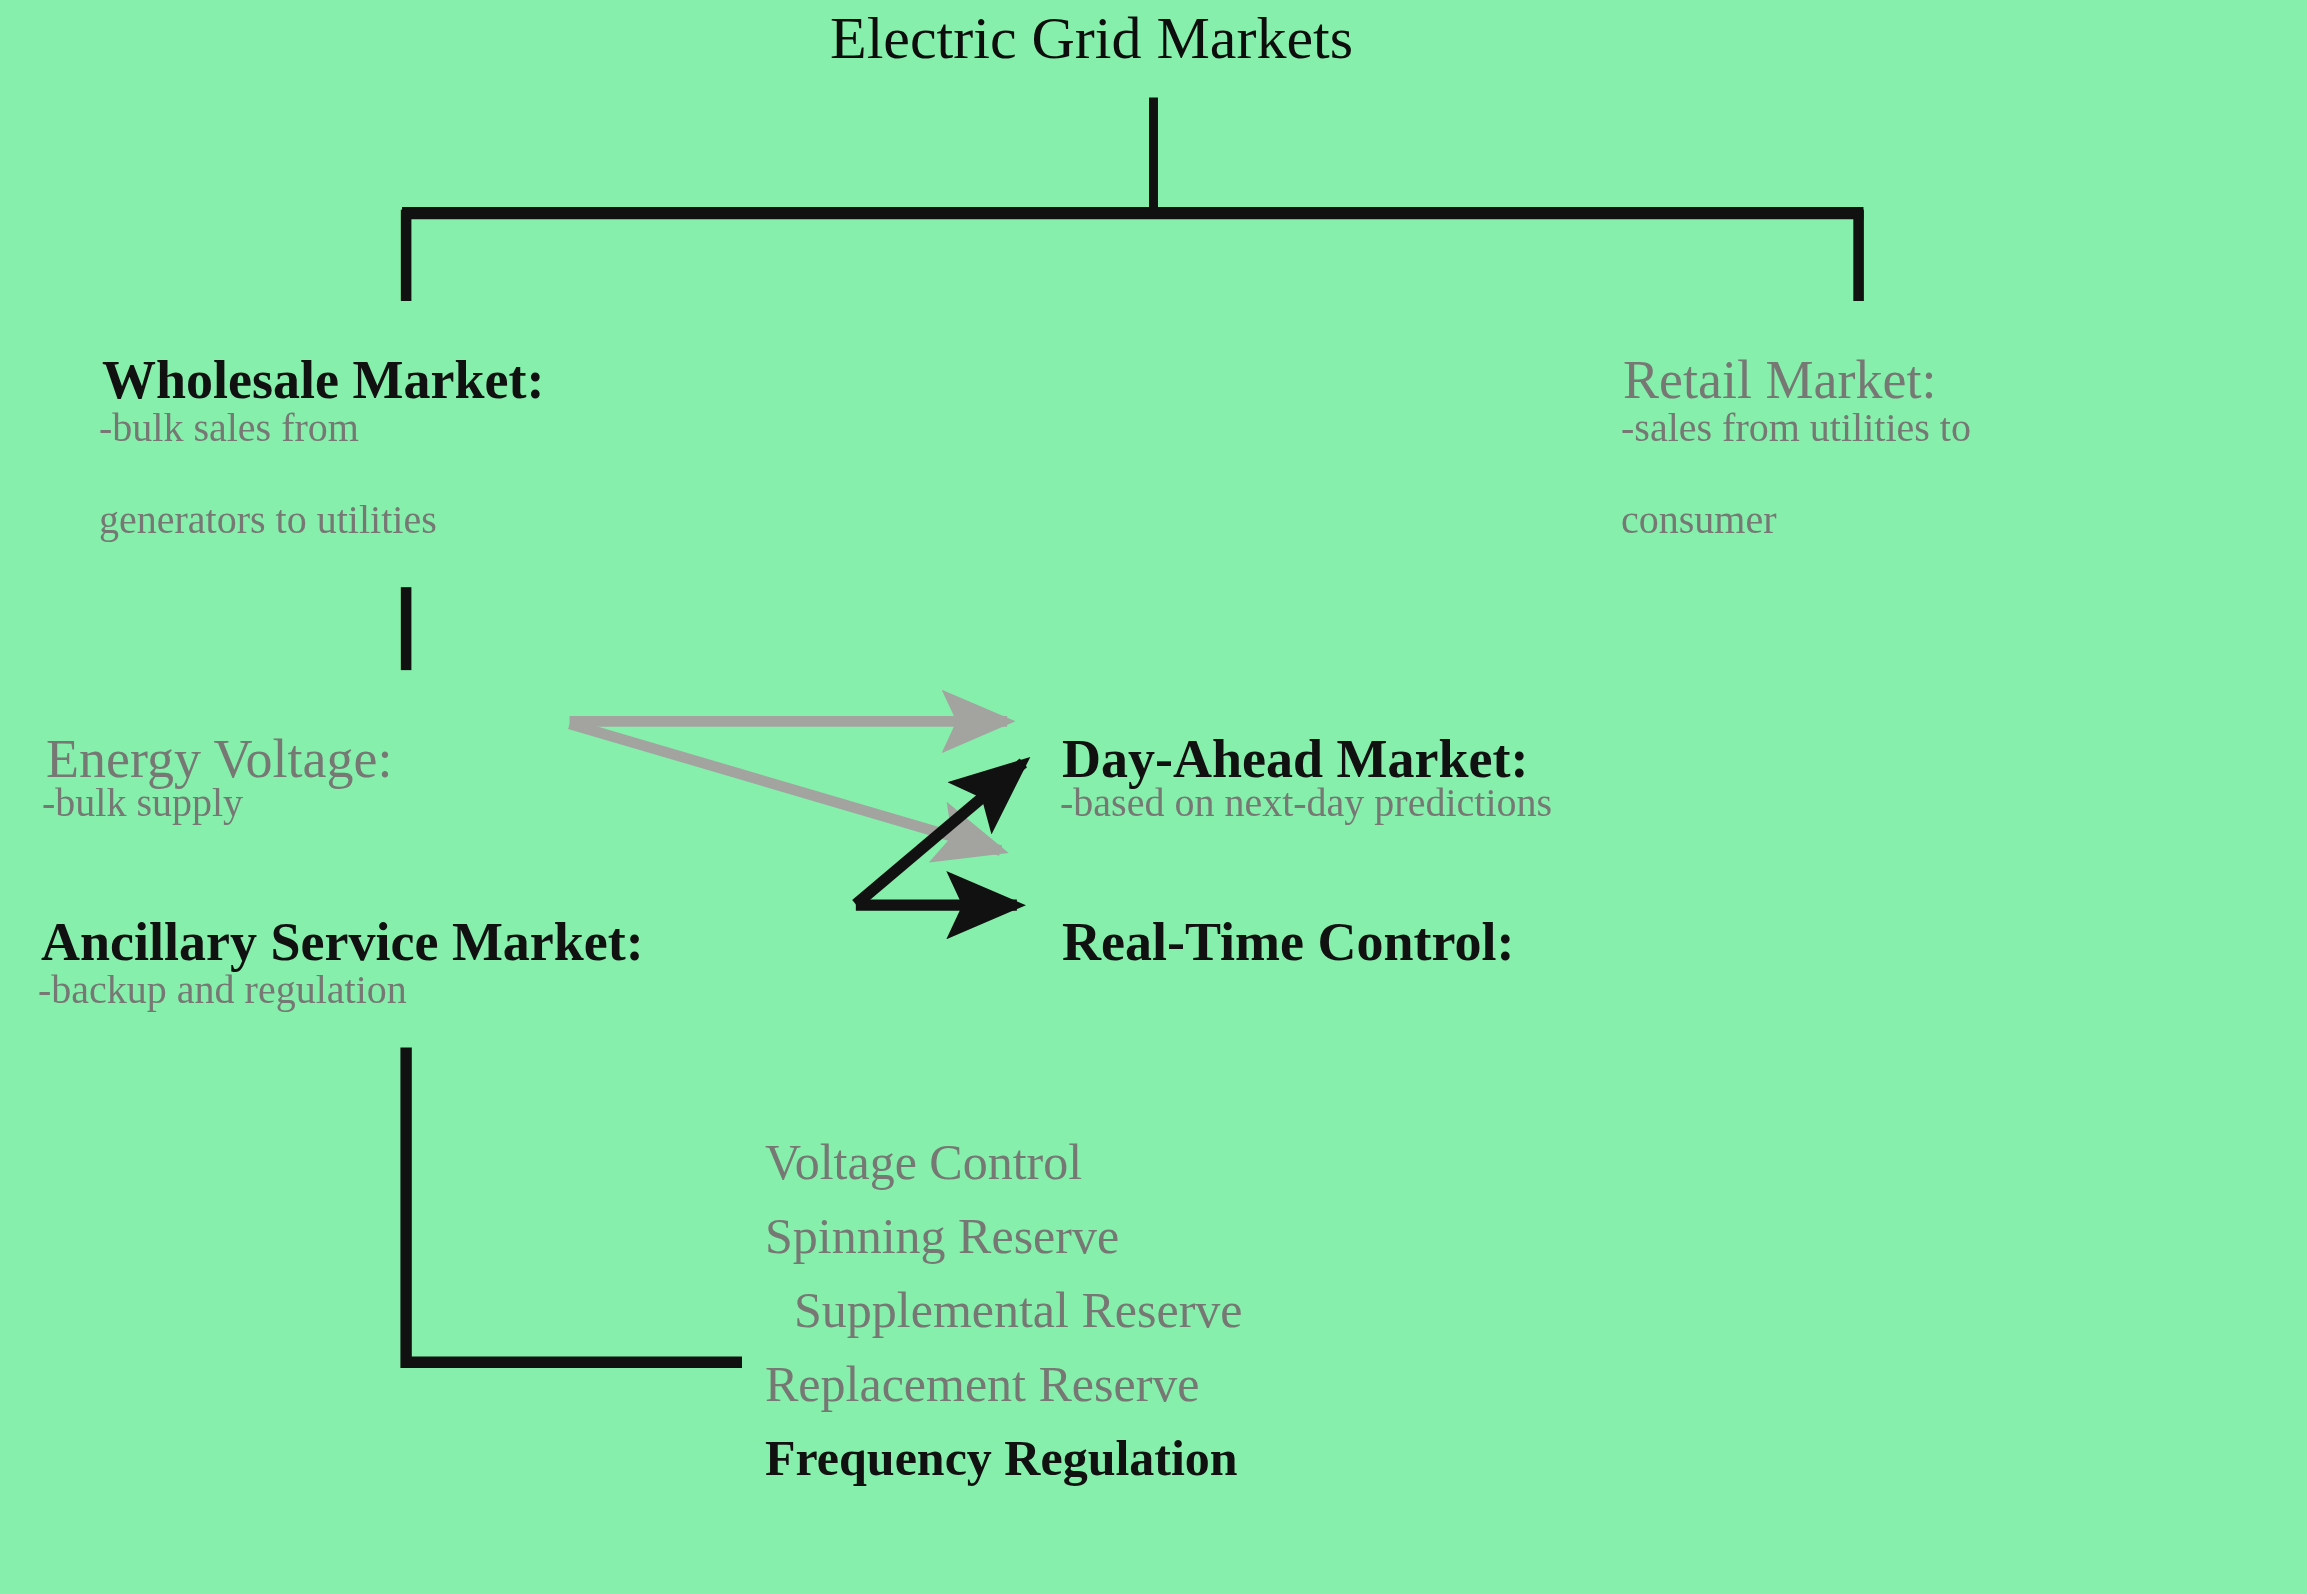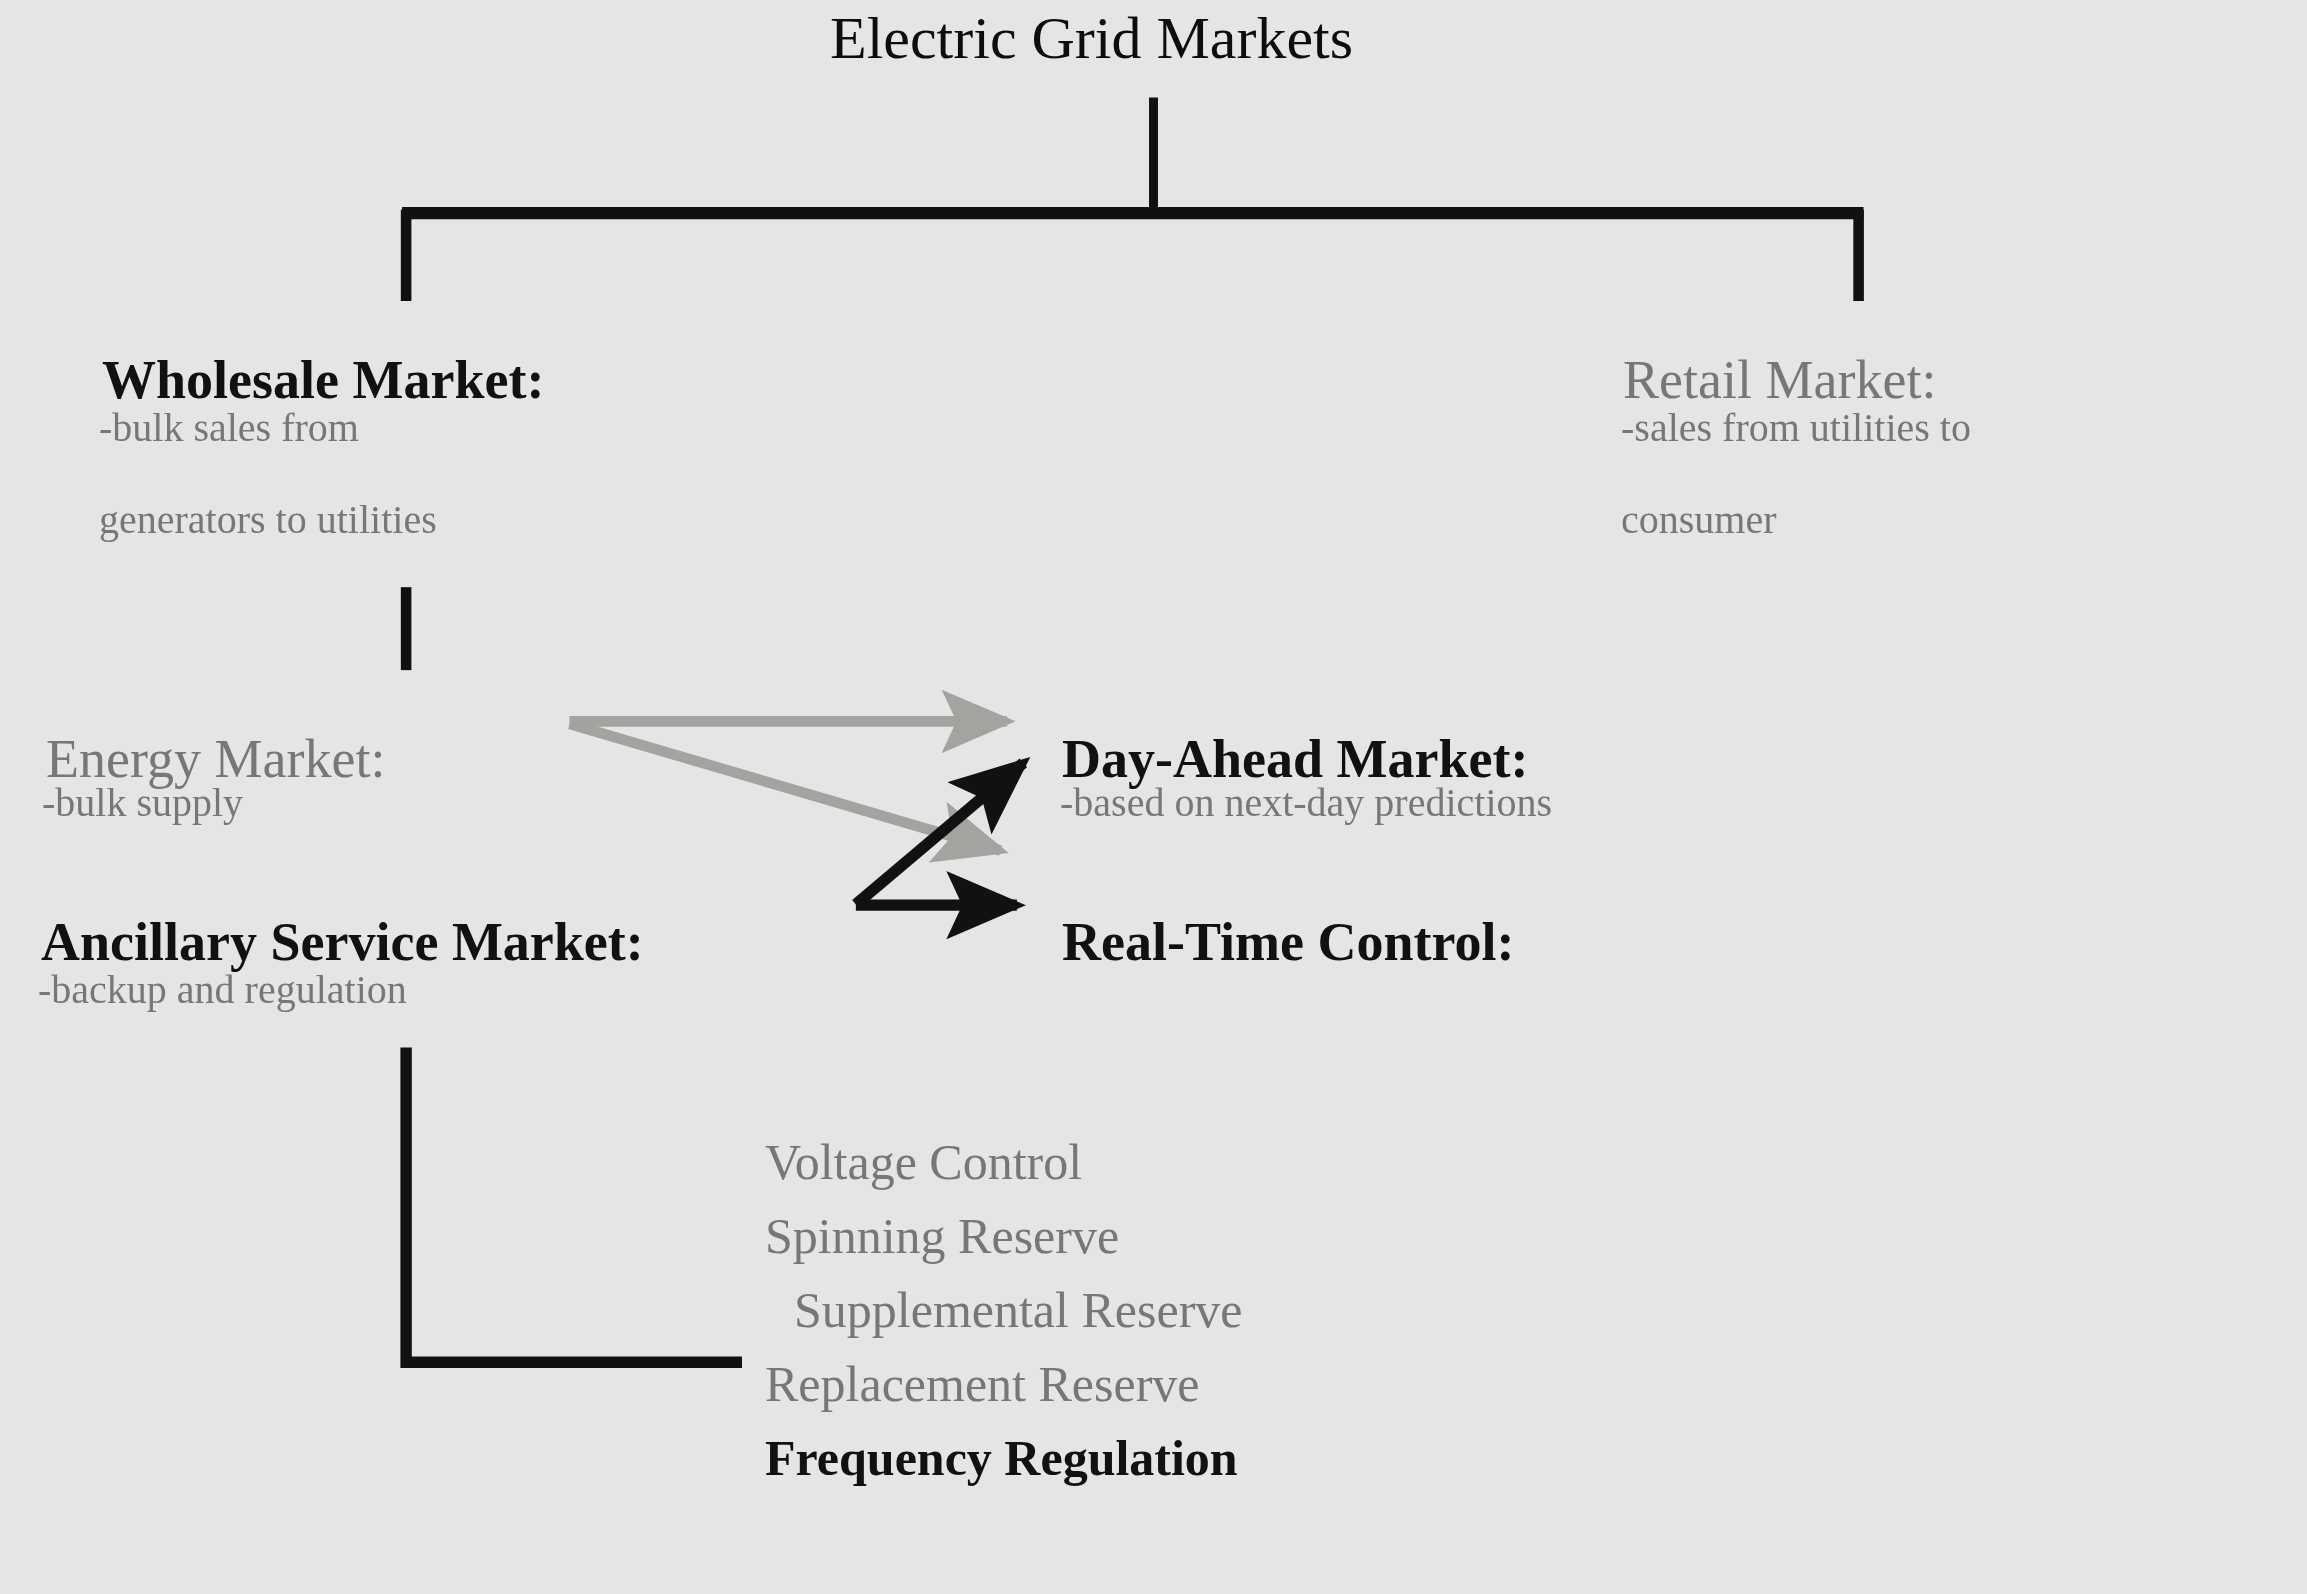--- a/index.html
+++ b/index.html
@@ -4,21 +4,21 @@
 <style>
   html, body {
     margin: 0;
     padding: 0;
     background: #ffffff;
   }
   #canvas {
     position: relative;
     width: 2307px;
     height: 1594px;
-    background: #e5e5e5;
+    background: #86efac;
     overflow: hidden;
     font-family: "Liberation Serif", "DejaVu Serif", serif;
     -webkit-font-smoothing: antialiased;
   }
   .txt {
     position: absolute;
     white-space: nowrap;
     line-height: 1;
     color: #777774;
     font-weight: 400;
@@ -94,21 +94,21 @@
   <div class="txt title" style="left:830px; top:8.1px;">Electric Grid Markets</div>
 
   <div class="txt head bold-black" style="left:102px; top:317px;">Wholesale Market:</div>
   <div class="txt sub gray" style="left:99px; top:408px;">-bulk sales from</div>
   <div class="txt sub gray" style="left:99px; top:500px;">generators to utilities</div>
 
   <div class="txt head gray" style="left:1623px; top:317px;">Retail Market:</div>
   <div class="txt sub gray" style="left:1621px; top:408px;">-sales from utilities to</div>
   <div class="txt sub gray" style="left:1621px; top:500px;">consumer</div>
 
-  <div class="txt head gray" style="left:46px; top:696px;">Energy Market:</div>
+  <div class="txt head gray" style="left:46px; top:696px;">Energy Voltage:</div>
   <div class="txt sub gray" style="left:42px; top:783px;">-bulk supply</div>
 
   <div class="txt head bold-black" style="left:41px; top:879px;">Ancillary Service Market:</div>
   <div class="txt sub gray" style="left:38px; top:970px;">-backup and regulation</div>
 
   <div class="txt head bold-black" style="left:1062px; top:696px;">Day-Ahead Market:</div>
   <div class="txt sub gray" style="left:1060px; top:783px;">-based on next-day predictions</div>
 
   <div class="txt head bold-black" style="left:1062px; top:879px;">Real-Time Control:</div>
 

